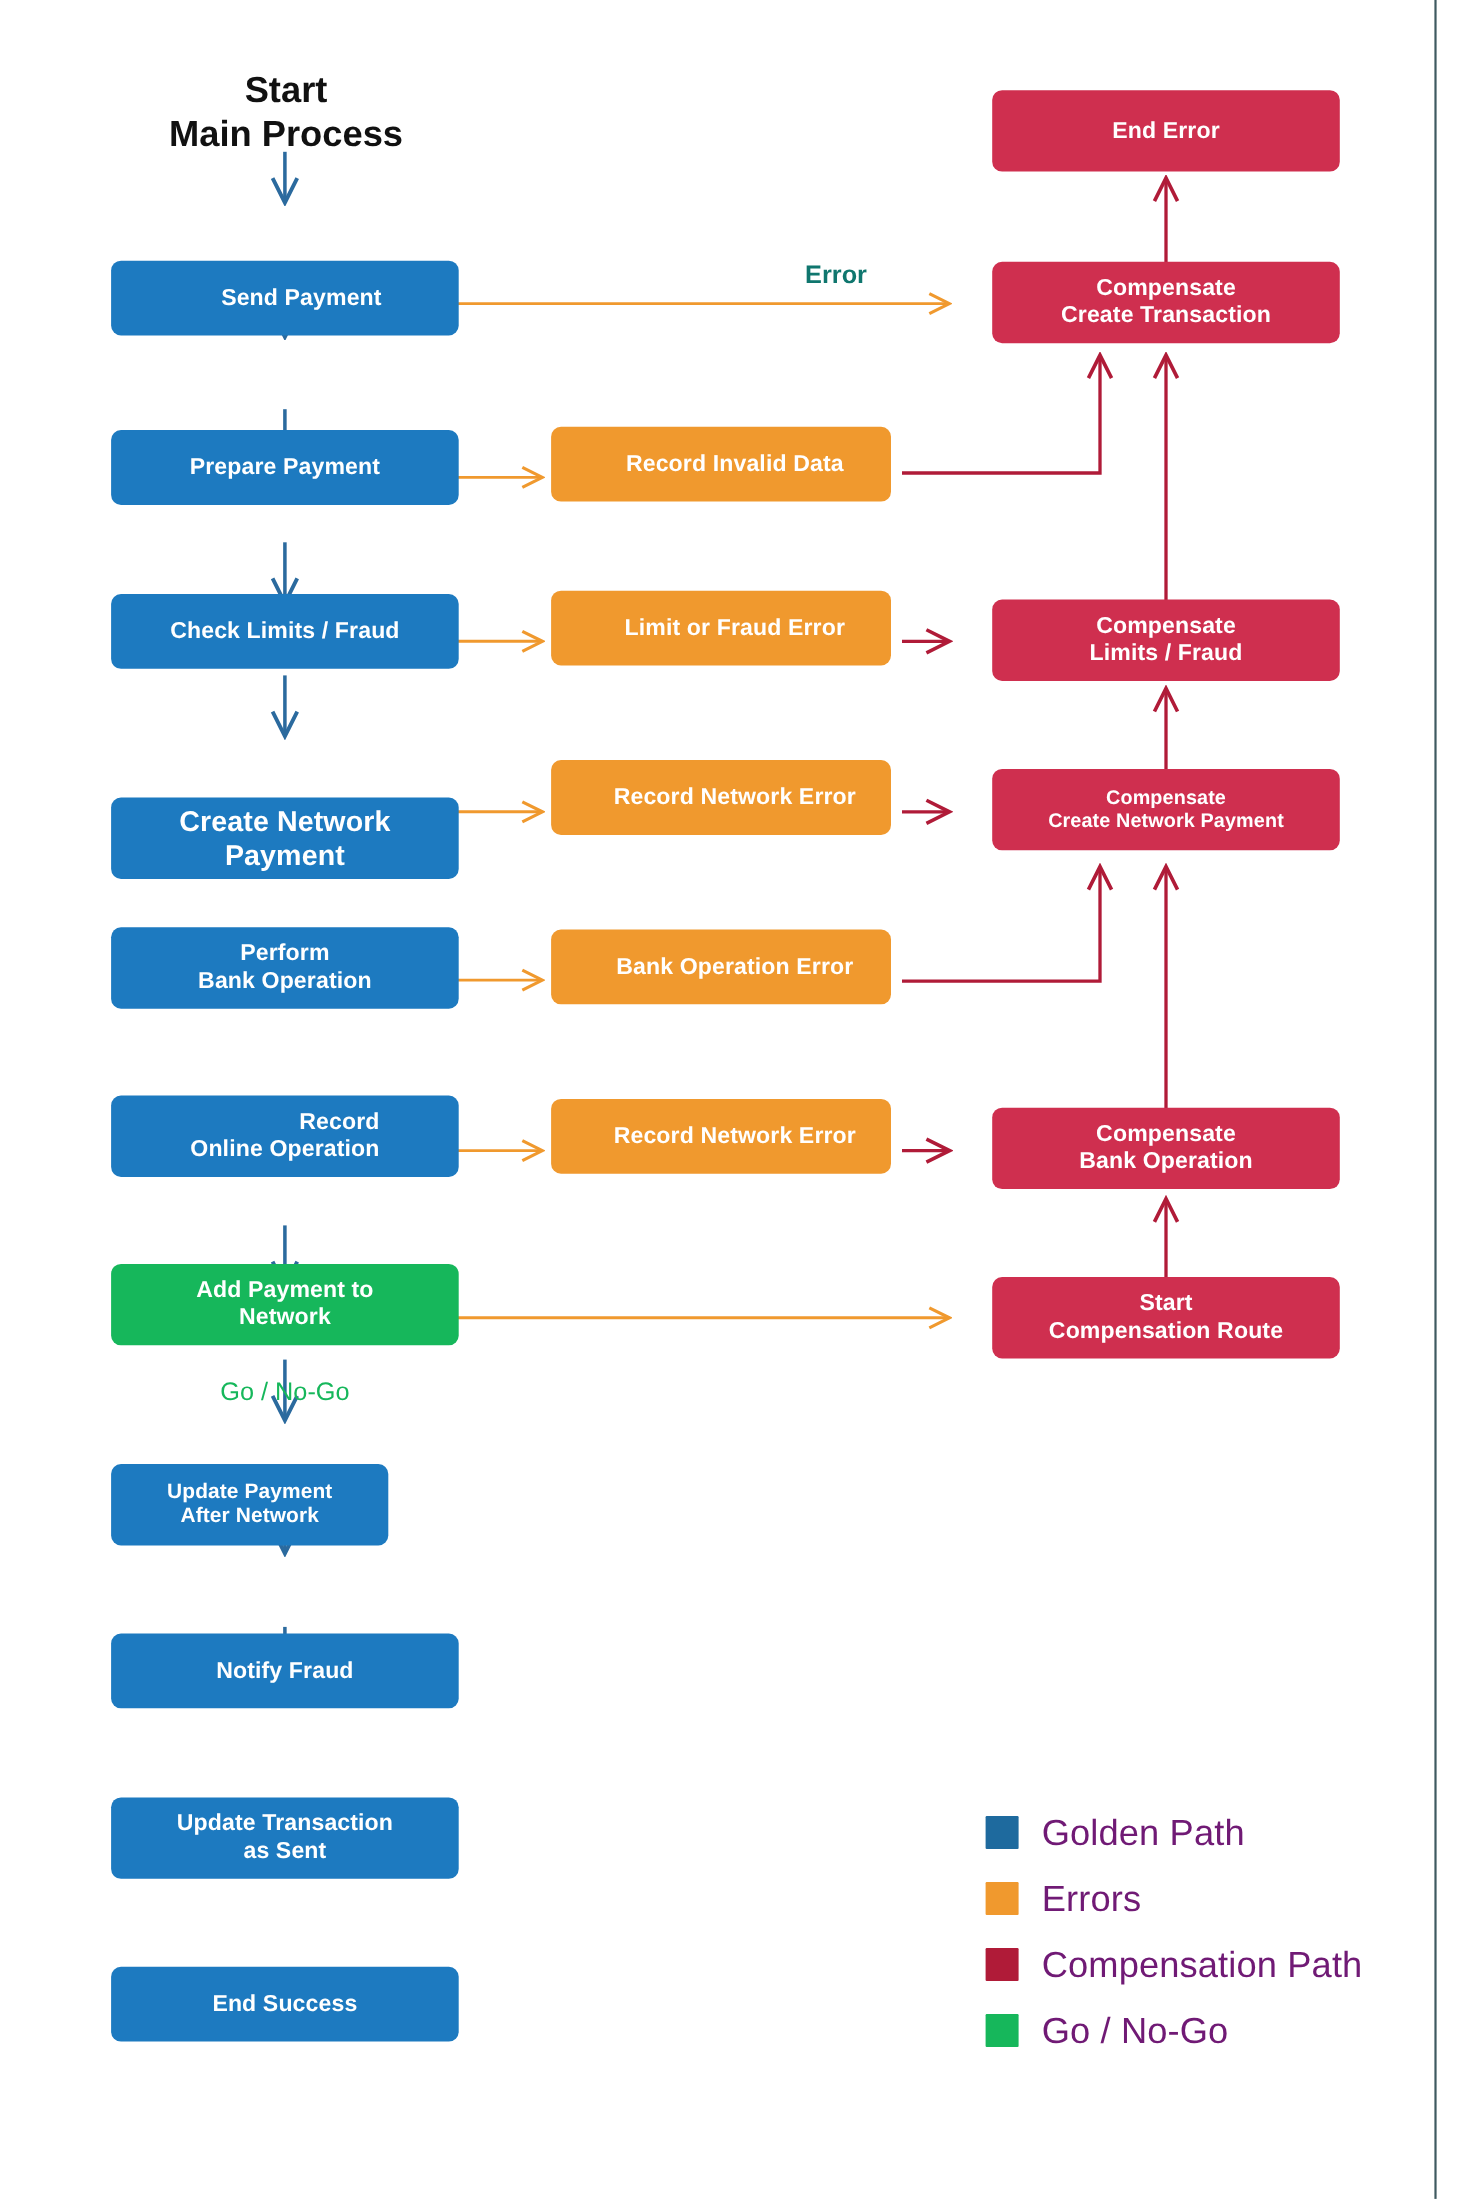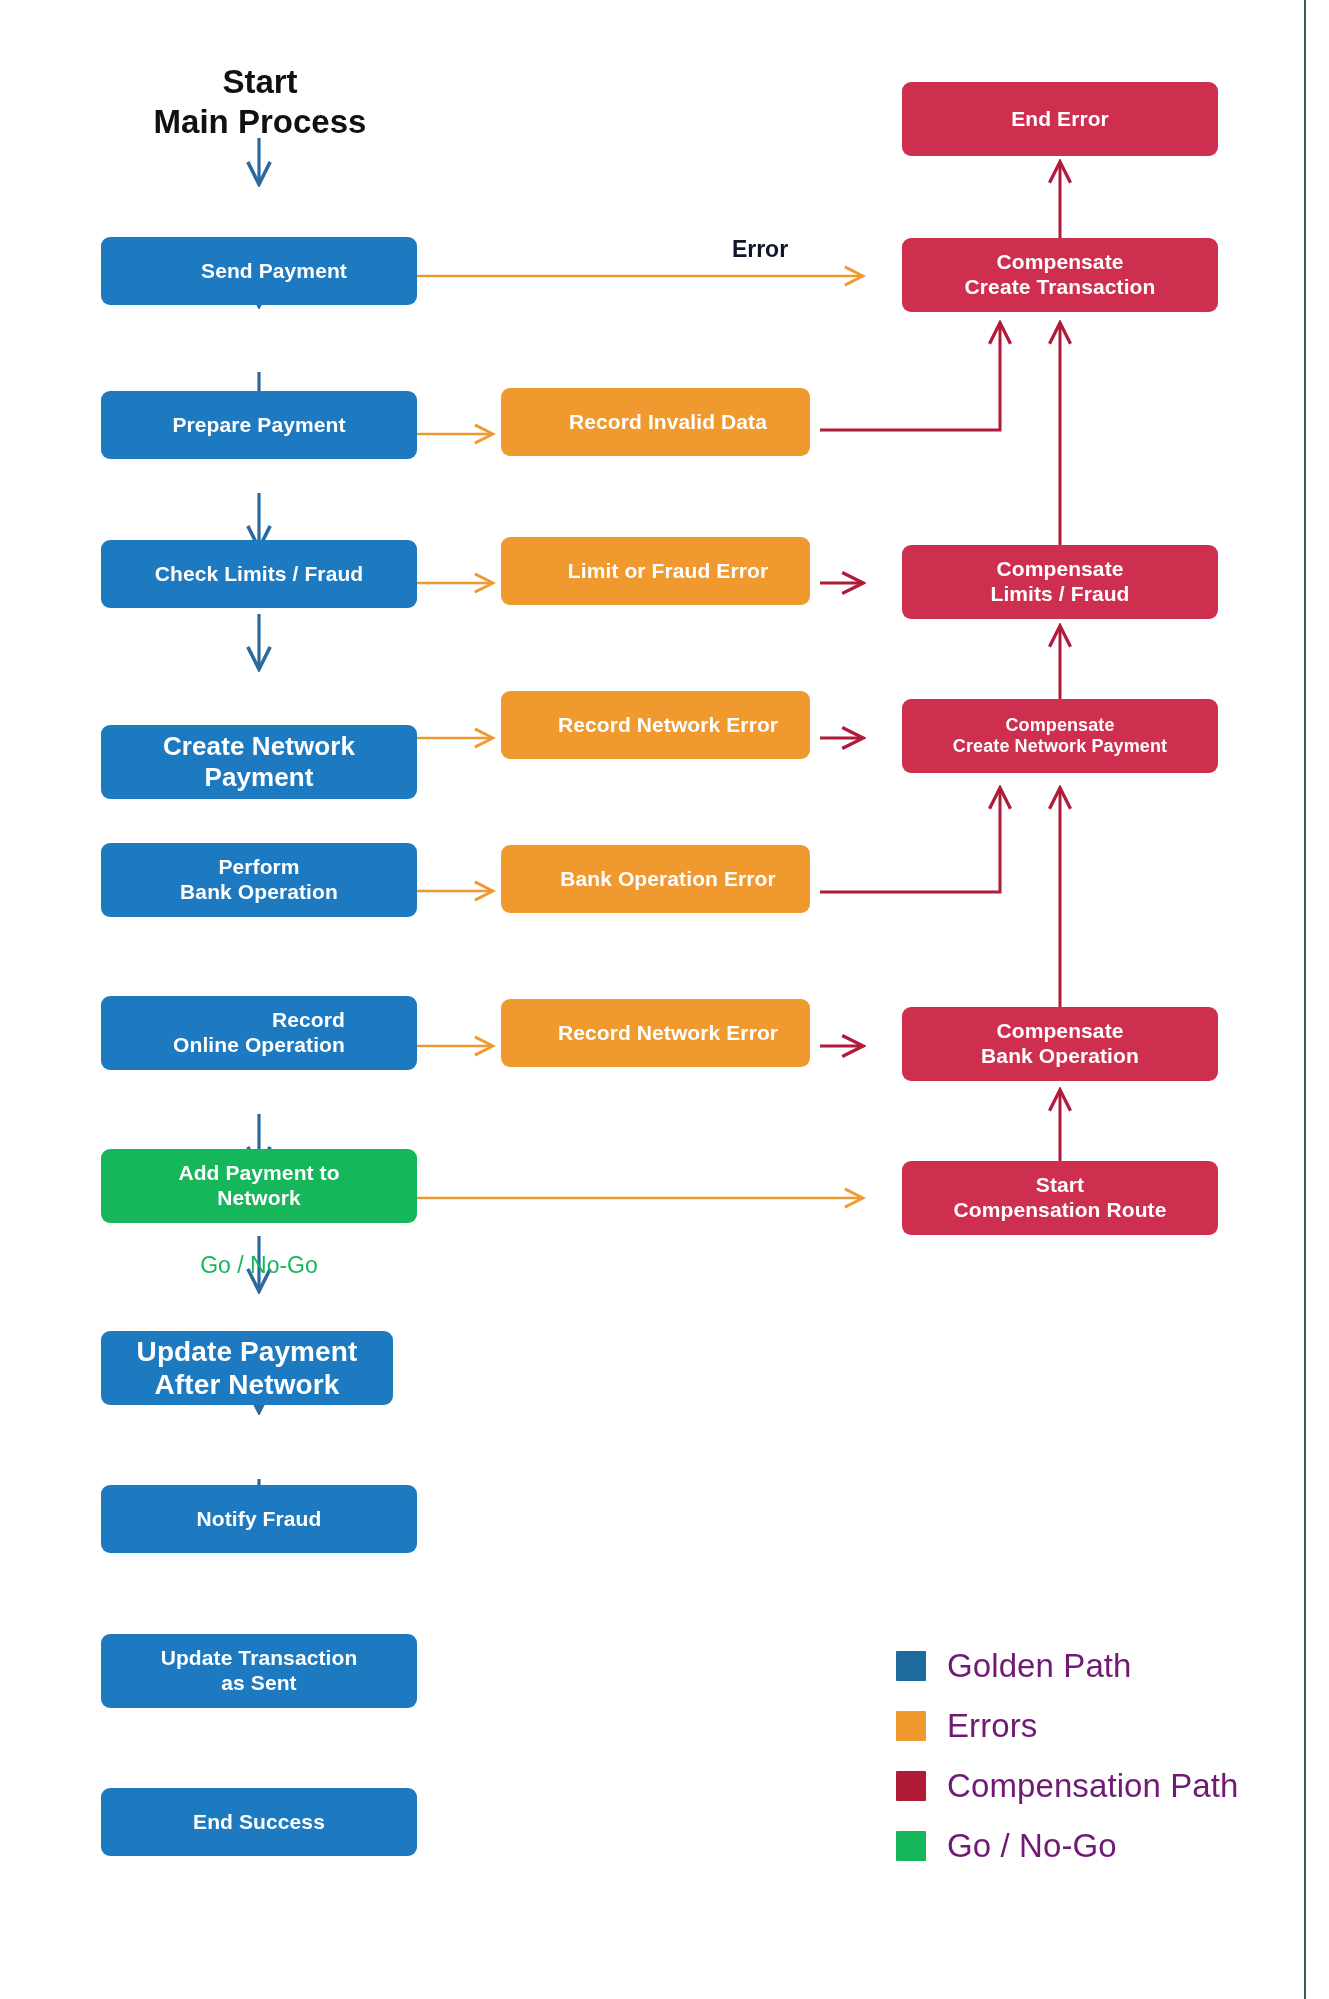--- a/index.html
+++ b/index.html
@@ -58,21 +58,21 @@
     color: #111111;
     font-weight: bold;
     line-height: 1.22;
     white-space: pre-line;
   }
   .edge-label {
     position: absolute;
     font-weight: bold;
     white-space: nowrap;
   }
-  .edge-label.error-label { color: #0f172a; }
+  .edge-label.error-label { color: #0f766e; }
   .edge-label.gogo-label  { color: #16b75b; font-weight: normal; }
 
   #legend {
     position: absolute;
     left: 896px;
     top: 1636px;
     width: 400px;
   }
   .legend-row {
     display: flex;
@@ -191,21 +191,21 @@
 
   <div class="node blue" style="left:101px; top:843px; width:316px; height:74px; font-size:21px;">Perform
 Bank Operation</div>
 
   <div class="node blue" style="left:101px; top:996px; width:316px; height:74px; font-size:21px;text-align:right;">Record
 Online Operation</div>
 
   <div class="node green" style="left:101px; top:1149px; width:316px; height:74px; font-size:21px;">Add Payment to
 Network</div>
 
-  <div class="node blue" style="left:101px; top:1331px; width:292px; height:74px; font-size:28px;">Update Payment
+  <div class="node blue" style="left:101px; top:1331px; width:252px; height:74px; font-size:19px;">Update Payment
 After Network</div>
 
   <div class="node blue" style="left:101px; top:1485px; width:316px; height:68px; font-size:21px;">Notify Fraud</div>
 
   <div class="node blue" style="left:101px; top:1634px; width:316px; height:74px; font-size:21px;">Update Transaction
 as Sent</div>
 
   <div class="node blue" style="left:101px; top:1788px; width:316px; height:68px; font-size:21px;">End Success</div>
 
   <div class="node orange" style="left:501px; top:388px; width:309px; height:68px; font-size:21px;">Record Invalid Data</div>

